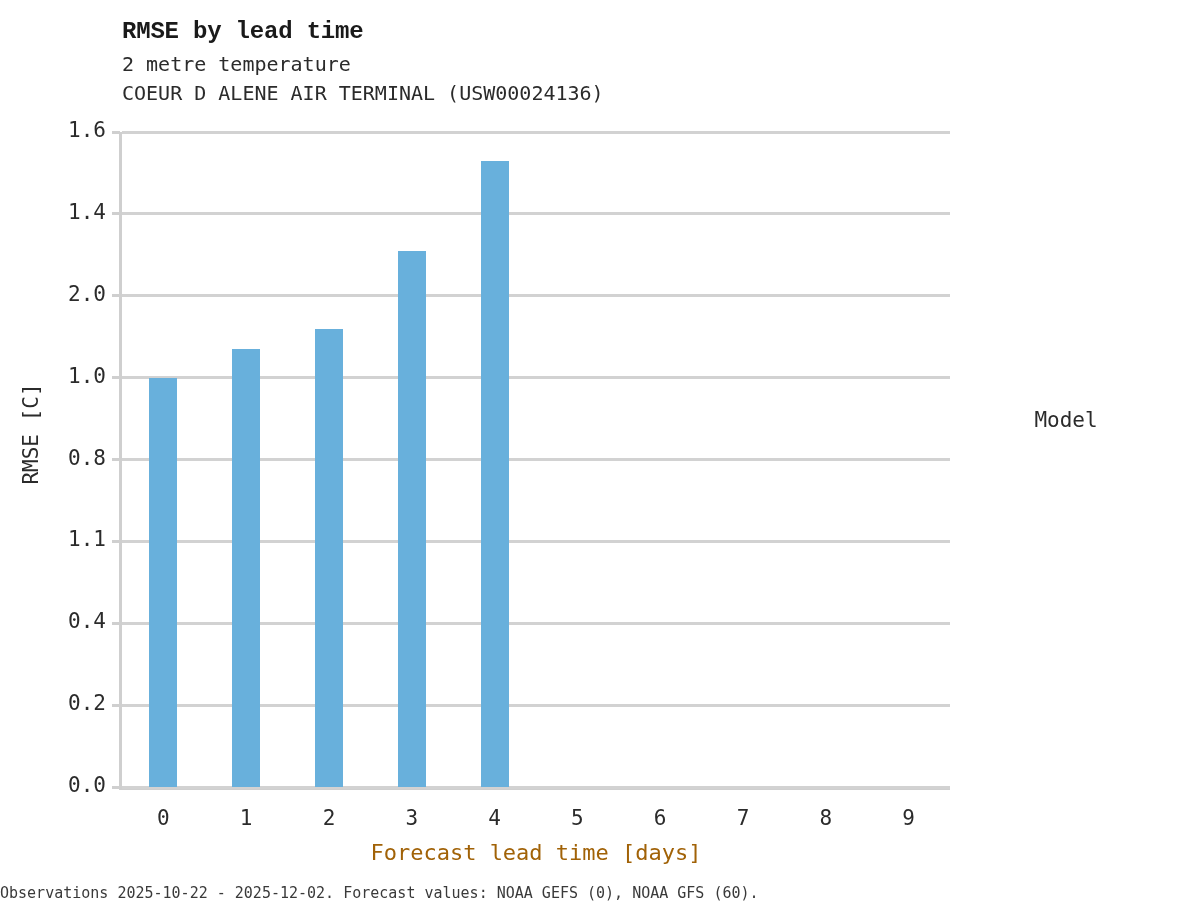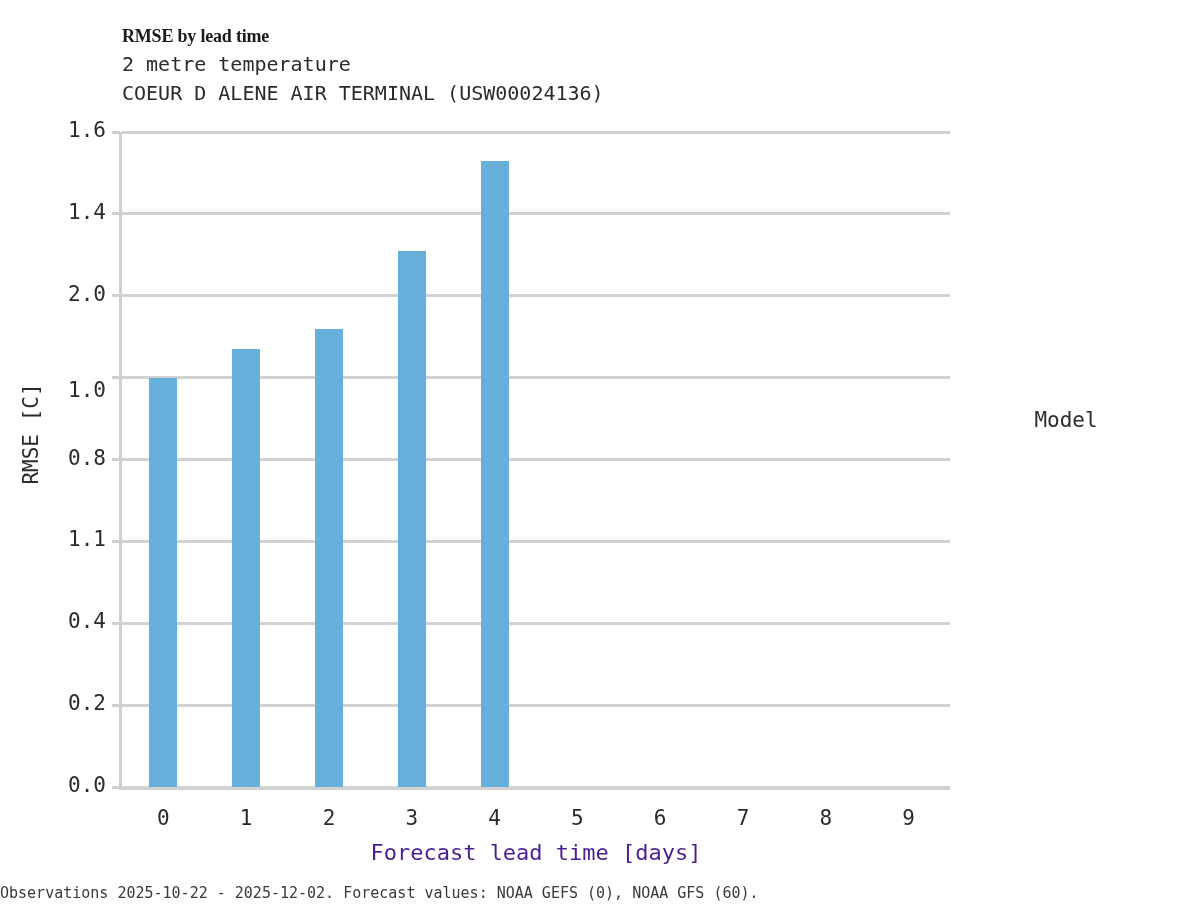--- a/index.html
+++ b/index.html
@@ -14,27 +14,26 @@
     font-family: "DejaVu Sans Mono", monospace;
     color: #2b2b2b;
     overflow: hidden;
   }
 
   
   #chart-title {
     position: absolute;
     left: 122px;
     top: 18px;
-    font-family: Liberation Serif, serif;
+    font-family: Liberation Mono, monospace;
     font-weight: bold;
-    font-size: 18px;
+    font-size: 24px;
     color: #1a1a1a;
     letter-spacing: -0.2px;
     white-space: nowrap;
-    margin-top: 8px;
   }
   #chart-subtitle-1 {
     position: absolute;
     left: 122px;
     top: 52px;
     font-size: 20px;
     color: #2b2b2b;
     white-space: nowrap;
   }
   #chart-subtitle-2 {
@@ -123,21 +122,21 @@
     color: #2b2b2b;
     white-space: nowrap;
   }
   #x-axis-title {
     position: absolute;
     left: 122px;
     top: 840px;
     width: 828px;
     text-align: center;
     font-size: 22px;
-    color: #4c1d95;
+    color: #a16207;
     white-space: nowrap;
   }
 
   
   #legend {
     position: absolute;
     left: 968px;
     top: 408px;
     width: 212px;
   }
@@ -217,21 +216,21 @@
 <div class="ytick-label" style="top: 773px;">0.0</div>
 <div class="ytick-mark" style="top: 703.625px;"></div>
 <div class="ytick-label" style="top: 691.125px;">0.2</div>
 <div class="ytick-mark" style="top: 621.75px;"></div>
 <div class="ytick-label" style="top: 609.25px;">0.4</div>
 <div class="ytick-mark" style="top: 539.875px;"></div>
 <div class="ytick-label" style="top: 527.375px;">1.1</div>
 <div class="ytick-mark" style="top: 458px;"></div>
 <div class="ytick-label" style="top: 445.5px;">0.8</div>
 <div class="ytick-mark" style="top: 376.125px;"></div>
-<div class="ytick-label" style="top: 363.625px; margin-top: 14px;">1.0</div>
+<div class="ytick-label" style="top: 363.625px;">1.0</div>
 <div class="ytick-mark" style="top: 294.25px;"></div>
 <div class="ytick-label" style="top: 281.75px;">2.0</div>
 <div class="ytick-mark" style="top: 212.375px;"></div>
 <div class="ytick-label" style="top: 199.875px;">1.4</div>
 <div class="ytick-mark" style="top: 130.5px;"></div>
 <div class="ytick-label" style="top: 118px;">1.6</div>
 <div class="xtick-label" style="left: 143.4px;">0</div>
 <div class="xtick-label" style="left: 226.2px;">1</div>
 <div class="xtick-label" style="left: 309px;">2</div>
 <div class="xtick-label" style="left: 391.8px;">3</div>

